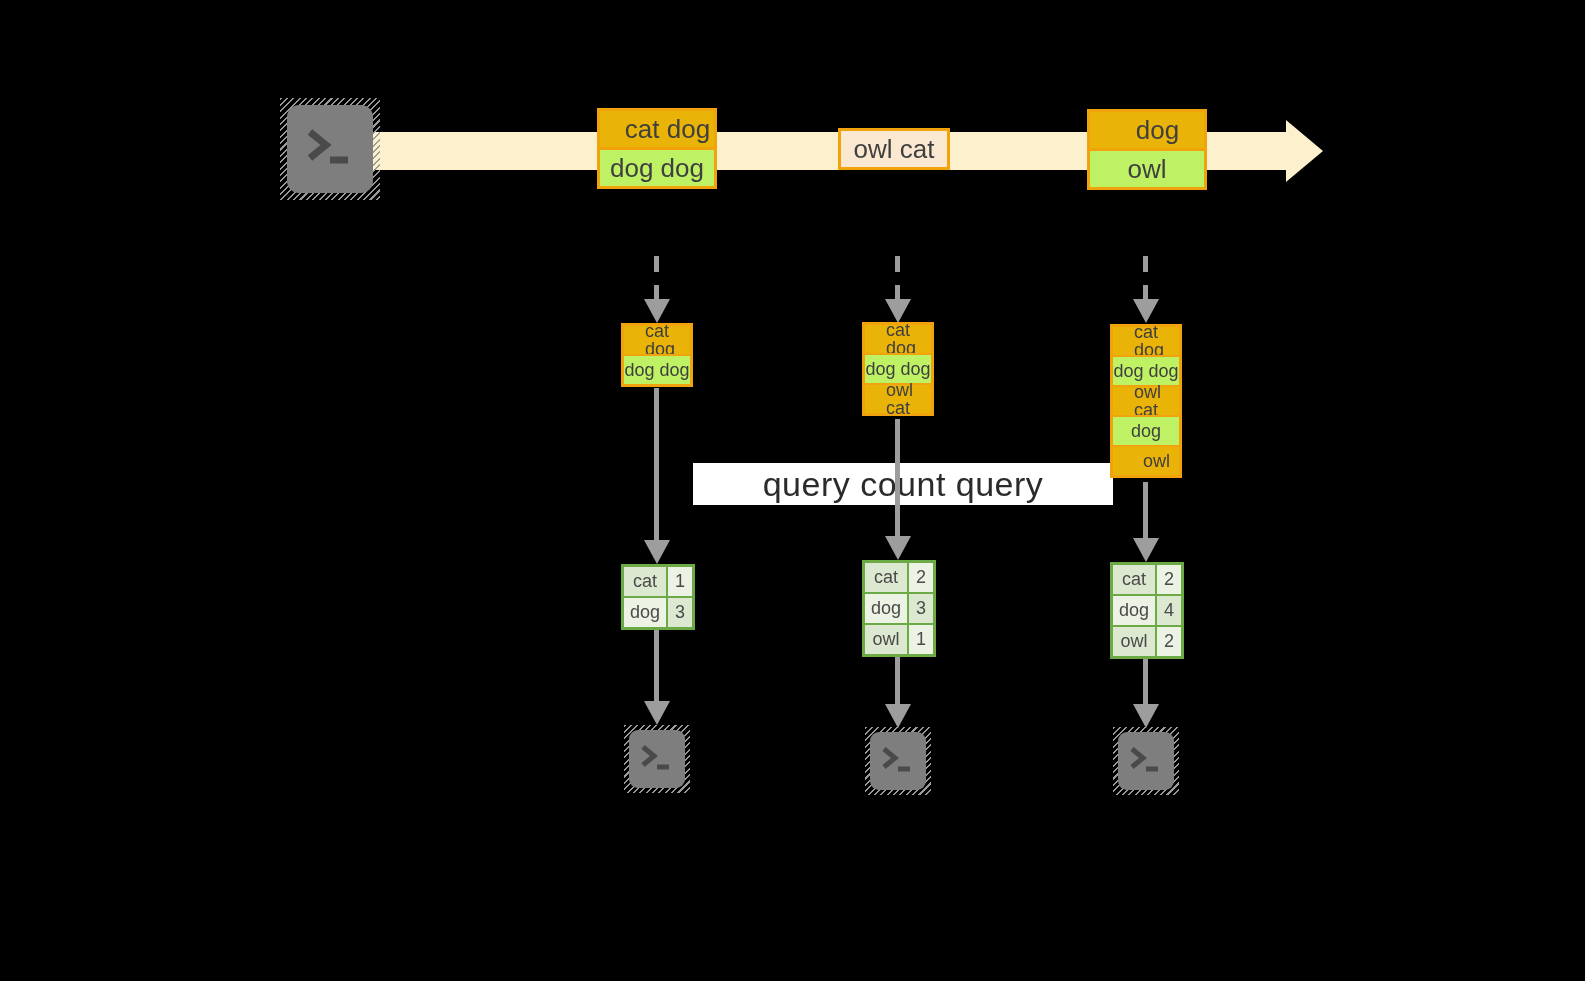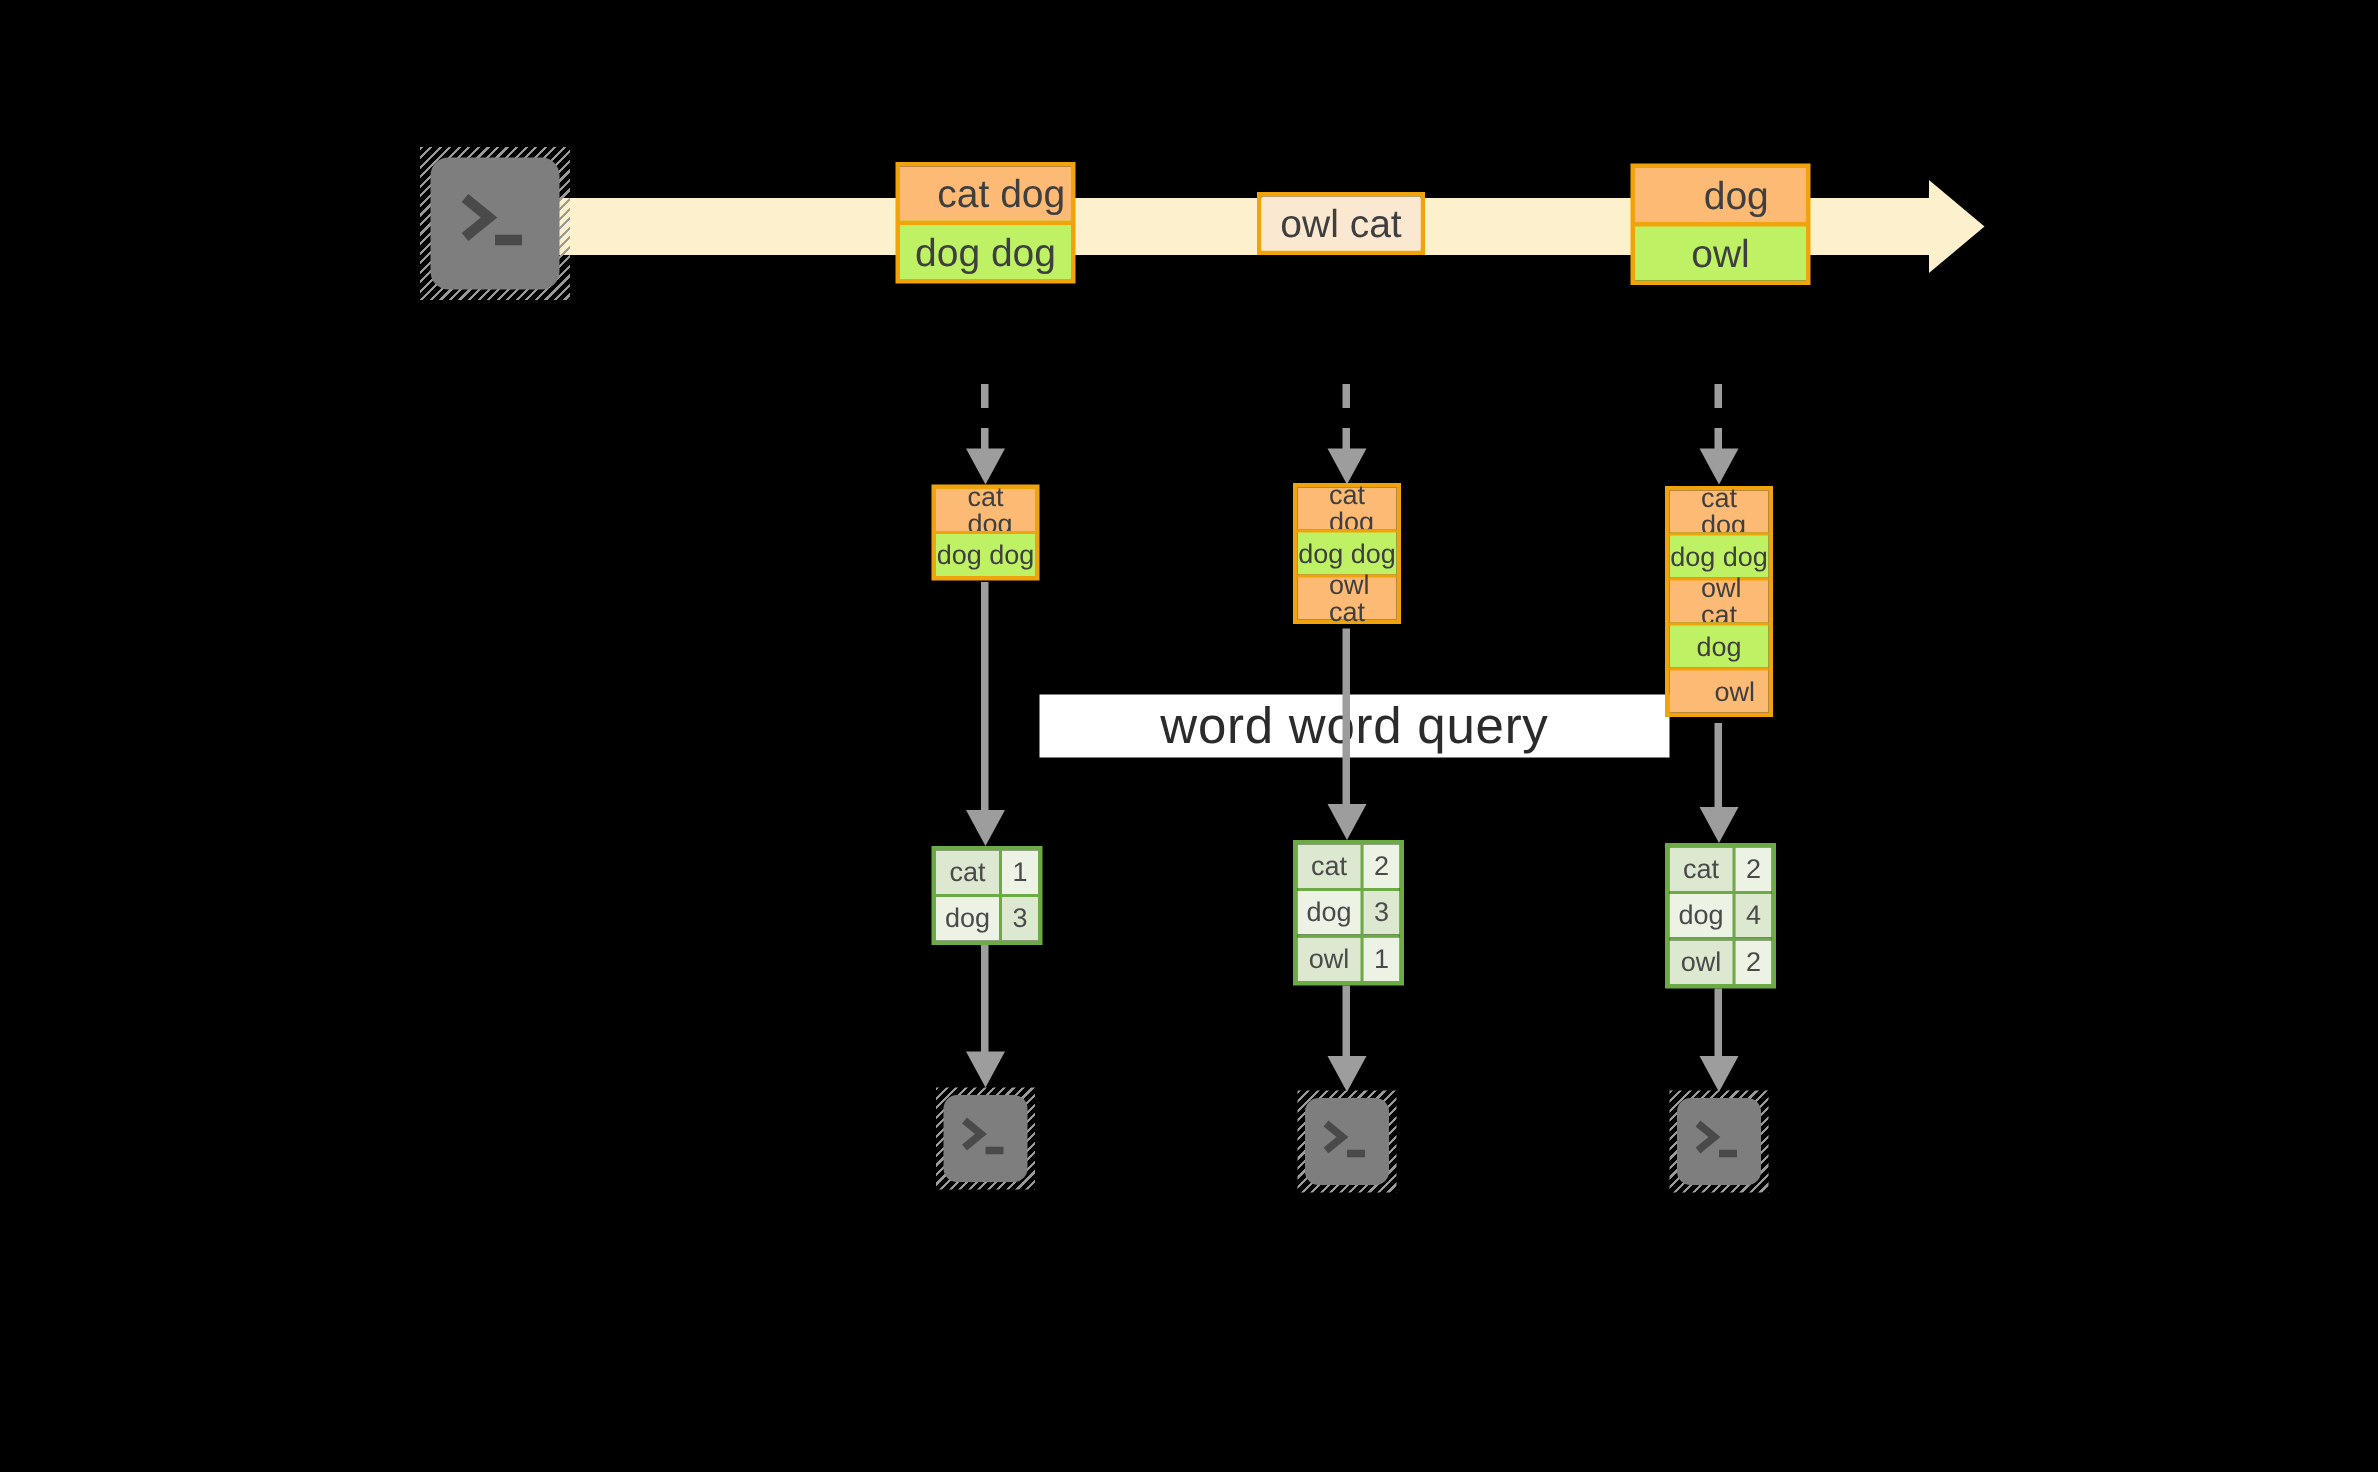--- a/index.html
+++ b/index.html
@@ -16,21 +16,21 @@
     background:repeating-linear-gradient(135deg,#9a9a9a 0 1.5px,transparent 1.5px 4.5px);}
   .term-inner{position:absolute;left:7px;top:7px;right:7px;bottom:7px;background:#7e7e7e;border-radius:12px;}
   .term svg{position:absolute;left:0;top:0;width:100%;height:100%;}
   
   .stack{position:absolute;border:3px solid #f0a30a;display:flex;flex-direction:column;z-index:4;box-sizing:border-box;}
   .cell{display:flex;align-items:center;justify-content:center;line-height:1;}
   .stack .cell{border-top:3px solid #f0a30a;}
   .stack .cell:first-child{border-top:none;}
   .big .cell{height:36px;font-size:26px;}
   .small .cell{height:28px;font-size:18px;border-top-width:2.5px;}
-  .fill-dark{background:#fdba74;padding-left:21px;}
+  .fill-dark{background:#eab308;padding-left:21px;}
   .fill-light{background:#bef264;}
   .fill-mid{background:#fbe8d1;}
   
   .vline{position:absolute;width:5px;background:#9d9d9d;z-index:3;}
   .vdash{position:absolute;width:5px;z-index:3;
     background:repeating-linear-gradient(180deg,#9d9d9d 0 16px,transparent 16px 29px);}
   .head-down{position:absolute;width:0;height:0;z-index:3;
     border-left:13px solid transparent;border-right:13px solid transparent;border-top:24px solid #9d9d9d;}
   
   .banner{position:absolute;left:693px;top:463px;width:420px;height:42px;background:#ffffff;z-index:2;
@@ -91,21 +91,21 @@
   </div>
   <div class="stack small" style="left:1110px;top:324px;width:72px;">
     <div class="cell fill-dark">cat dog</div>
     <div class="cell fill-light">dog dog</div>
     <div class="cell fill-dark">owl cat</div>
     <div class="cell fill-light">dog</div>
     <div class="cell fill-dark">owl</div>
   </div>
 
   <div class="banner">
-    <span>word word query</span>
+    <span>query count query</span>
   </div>
 
   <div class="vline" style="left:654px;top:388px;height:154px;"></div>
   <div class="head-down" style="left:644px;top:540px;"></div>
   <div class="vline" style="left:895px;top:419px;height:119px;"></div>
   <div class="head-down" style="left:885px;top:536px;"></div>
   <div class="vline" style="left:1143px;top:482px;height:58px;"></div>
   <div class="head-down" style="left:1133px;top:538px;"></div>
 
   <div class="gtable" style="left:621px;top:564px;">

